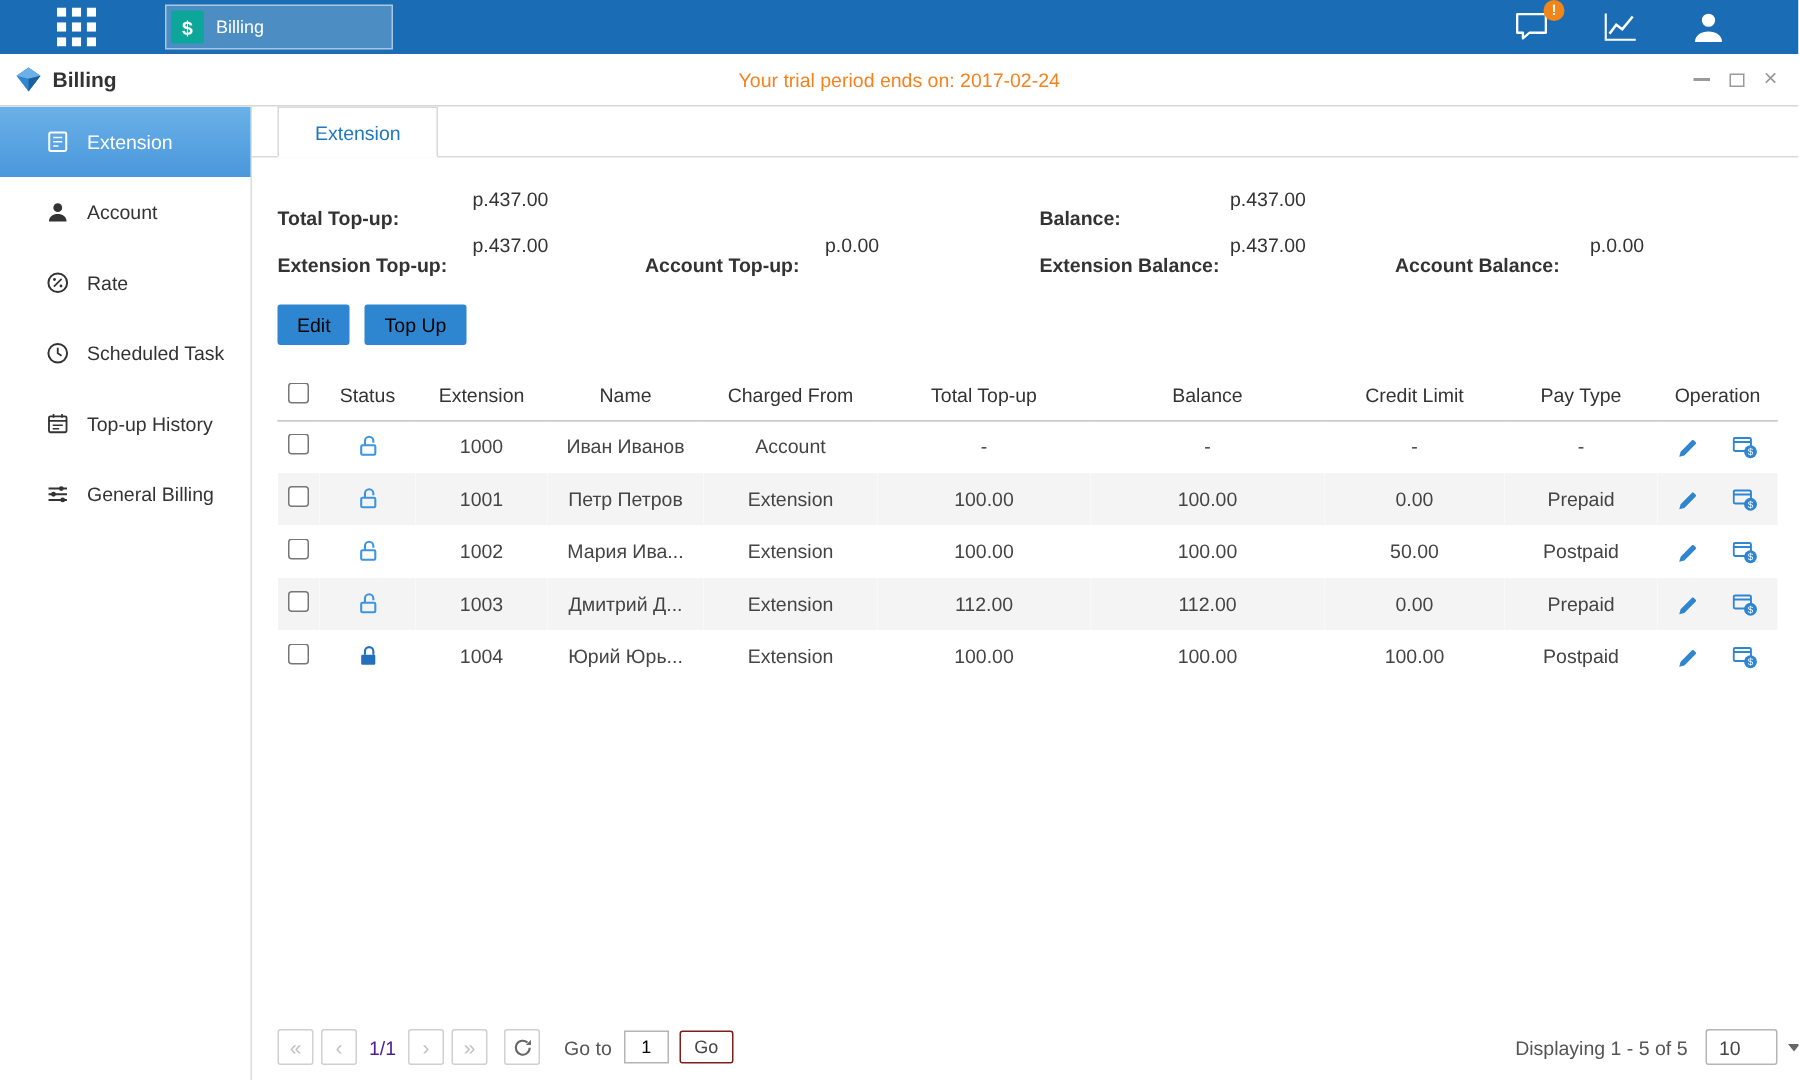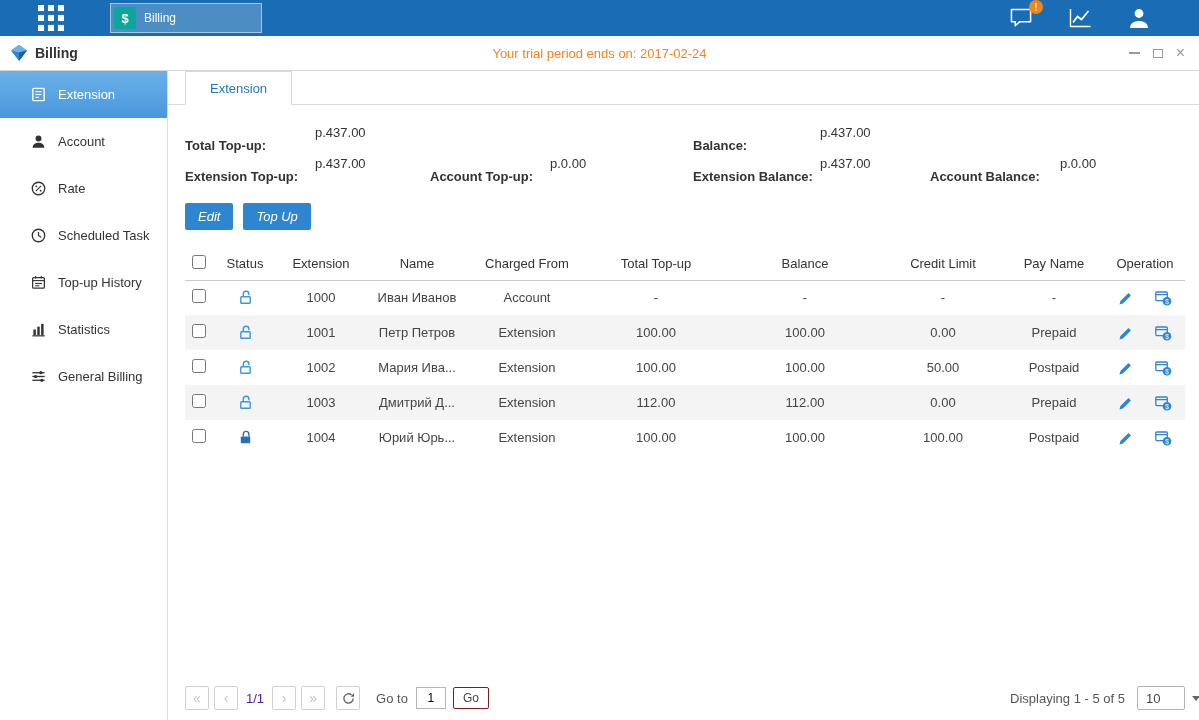--- a/index.html
+++ b/index.html
@@ -58,22 +58,22 @@
   .summary { margin:12px 14px 0 17px; }
   .sum-row { display:flex; align-items:center; height:31px; }
   .s-label { font-weight:bold; color:#333;margin-top:25px; }
   .s-val { color:#333; }
   .w130{width:130px;} .w115{width:115px;} .w120{width:120px;} .w143{width:143px;}
   .w127{width:127px;} .w110{width:110px;} .w263{width:263px;}
 
   
   .actions { margin:24px 0 0 17px; display:flex; gap:10px; }
   .btn-primary {
-    background:#2e86d1; color:#ffffff; border:none; border-radius:2px; font-size:13px;
-    padding:6px 13px; cursor:pointer; font-family:inherit;font-style:italic;
+    background:#2e86d1; color:#000000; border:none; border-radius:2px; font-size:13px;
+    padding:6px 13px; cursor:pointer; font-family:inherit;
   }
 
   
   .table-wrap { margin:18px 14px 0 17px; }
   table { width:100%; border-collapse:collapse; table-layout:fixed; }
   thead th { height:32px; font-weight:normal; color:#333; text-align:center; border-bottom:1px solid #c9c9c9; }
   tbody td { height:35px; text-align:center; color:#444; overflow:hidden; white-space:nowrap; }
   tbody tr.alt { background:#f4f4f4; }
   input[type=checkbox] { width:14px; height:14px; margin:0; cursor:pointer; }
   .op-icon { display:inline-flex; margin:0 9px; cursor:pointer; vertical-align:middle; }
@@ -213,31 +213,20 @@
           <svg width="17" height="17" viewBox="0 0 18 18">
               <rect x="2.8" y="3.8" width="12.4" height="11.2" rx="1" fill="none" stroke="currentColor" stroke-width="1.3"></rect>
               <line x1="2.8" y1="7" x2="15.2" y2="7" stroke="currentColor" stroke-width="1.2"></line>
               <line x1="6" y1="2.2" x2="6" y2="4.8" stroke="currentColor" stroke-width="1.2"></line>
               <line x1="12" y1="2.2" x2="12" y2="4.8" stroke="currentColor" stroke-width="1.2"></line>
               <line x1="5.4" y1="10" x2="12.6" y2="10" stroke="currentColor" stroke-width="1.1"></line>
               <line x1="5.4" y1="12.5" x2="10" y2="12.5" stroke="currentColor" stroke-width="1.1"></line>
             </svg>
         </span>
         <span>Top-up History</span>
-      </div>
-      <div class="side-item">
-        <span style="display:flex;">
-          <svg width="17" height="17" viewBox="0 0 18 18">
-              <path d="M2.5 15.7 h13" stroke="currentColor" stroke-width="1.3"></path>
-              <rect x="3.6" y="9" width="2.6" height="6" fill="currentColor"></rect>
-              <rect x="7.7" y="6" width="2.6" height="9" fill="currentColor"></rect>
-              <rect x="11.8" y="3" width="2.6" height="12" fill="currentColor"></rect>
-            </svg>
-        </span>
-        <span>Statistics</span>
       </div>
       <div class="side-item">
         <span style="display:flex;">
           <svg width="17" height="17" viewBox="0 0 18 18">
               <line x1="2.5" y1="5" x2="15.5" y2="5" stroke="currentColor" stroke-width="1.4"></line>
               <circle cx="11.5" cy="5" r="1.7" fill="currentColor"></circle>
               <line x1="2.5" y1="9" x2="15.5" y2="9" stroke="currentColor" stroke-width="1.4"></line>
               <circle cx="6" cy="9" r="1.7" fill="currentColor"></circle>
               <line x1="2.5" y1="13" x2="15.5" y2="13" stroke="currentColor" stroke-width="1.4"></line>
               <circle cx="12.5" cy="13" r="1.7" fill="currentColor"></circle>
@@ -294,21 +283,21 @@
           <thead>
             <tr>
               <th><input type="checkbox" style=""></th>
               <th>Status</th>
               <th>Extension</th>
               <th>Name</th>
               <th>Charged From</th>
               <th>Total Top-up</th>
               <th>Balance</th>
               <th>Credit Limit</th>
-              <th>Pay Name</th>
+              <th>Pay Type</th>
               <th>Operation</th>
             </tr>
           </thead>
           <tbody>
 
             <tr>
               <td><input type="checkbox" style=""></td>
               <td><span class="status-icon">
                 <svg width="17" height="17" viewBox="0 0 17 17">
                       <rect x="3.8" y="7.8" width="9.4" height="6.4" rx="0.8" fill="none" stroke="#3d95e0" stroke-width="1.4"></rect>

